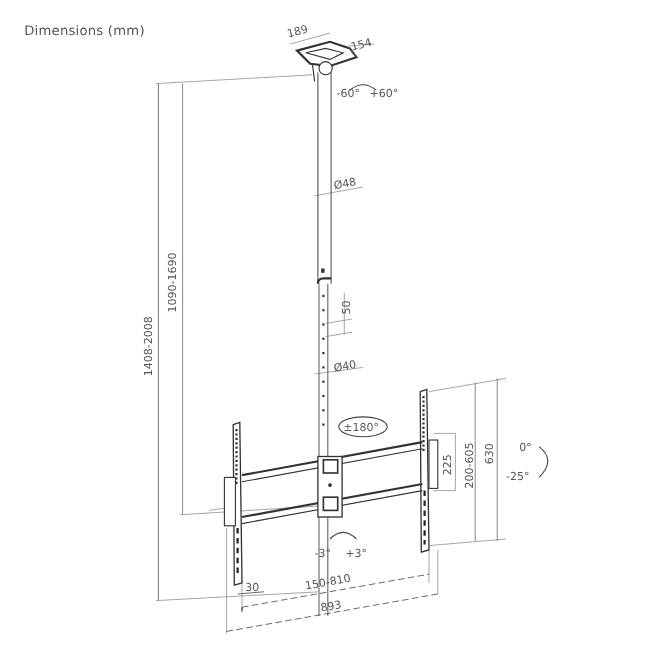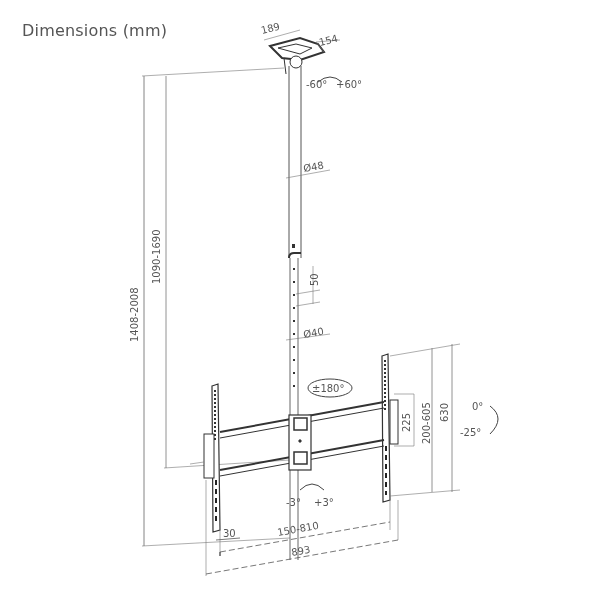--- a/index.html
+++ b/index.html
@@ -1,17 +1,17 @@
 <!DOCTYPE html>
 <html><head>
 <meta charset="utf-8">
 <style>
   html, body { margin: 0; padding: 0; background: #ffffff; }
   body { width: 600px; height: 600px; position: relative; overflow: hidden; font-family: "DejaVu Sans", sans-serif; }
-  .title { position: absolute; left: 22px; top: 21px; font-size: 16px; color: #555; letter-spacing: 0.2px; text-align: center; }
+  .title { position: absolute; left: 22px; top: 21px; font-size: 12px; color: #555; letter-spacing: 0.2px; text-align: center; }
   svg { position: absolute; left: 0; top: 0; }
   svg text { font-family: "DejaVu Sans", sans-serif; fill: #555; font-size: 10px; }
 </style>
 </head>
 <body>
 
 <div class="title">Dimensions (mm)</div>
 
 <svg width="600" height="600" viewBox="0 0 600 600">
   <g stroke="#333" fill="none" stroke-width="1">

